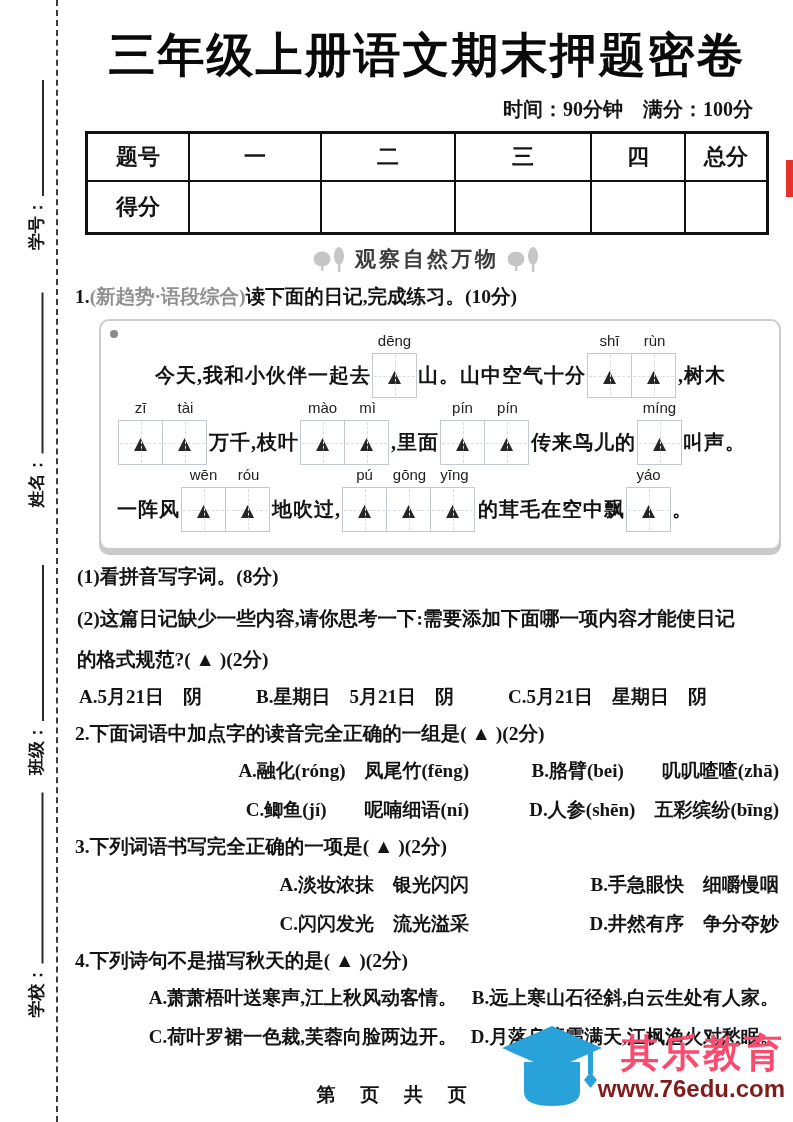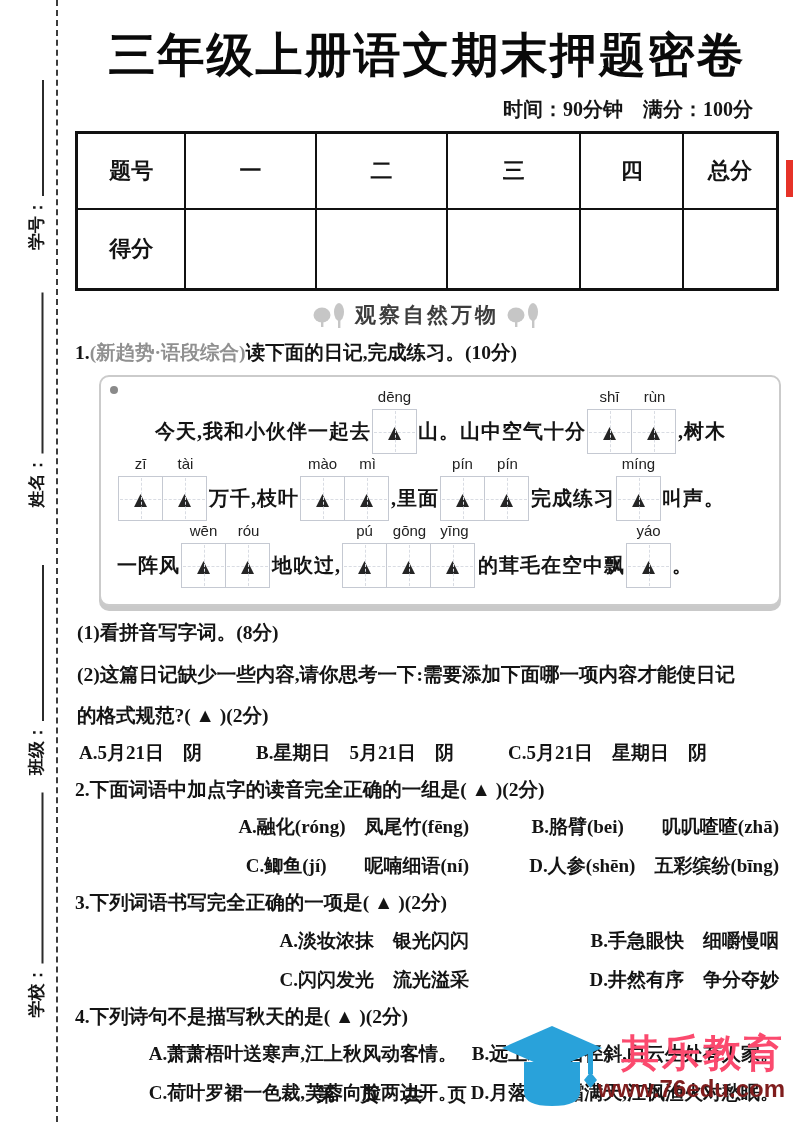--- a/index.html
+++ b/index.html
@@ -17,21 +17,21 @@
   .sg4{left:-77px;top:893px;width:225px;}
   .red-tab{position:absolute;right:0;top:160px;width:7px;height:37px;background:#e63228;}
   
   .main{position:absolute;left:75px;top:0;width:704px;}
   .title{margin:28px 0 0;text-align:center;font-family:"Liberation Sans",sans-serif;
          font-size:47px;font-weight:bold;letter-spacing:2px;line-height:1.15;color:#0a0a0a;}
   .subtitle{margin:20px 0 0;text-align:center;font-size:31px;font-weight:bold;letter-spacing:1px;}
   .info{margin:14px 26px 0 0;text-align:right;font-size:20px;font-weight:bold;}
   
   table.score{margin:8px auto 0;border-collapse:collapse;border:3px solid #111;}
-  table.score td{border:2px solid #111;text-align:center;font-size:22px;font-weight:bold;padding:14px;}
+  table.score td{border:2px solid #111;text-align:center;font-size:22px;font-weight:bold;padding:0;}
   .score .r1 td{height:46px;}
   .score .r2 td{height:50px;}
   .c0{width:100px;} .c1{width:130px;} .c2{width:132px;} .c3{width:134px;} .c4{width:92px;} .c5{width:80px;}
   
   .section{margin:10px 0 0;display:flex;justify-content:center;align-items:center;gap:8px;}
   .section-title{font-size:21px;font-weight:bold;letter-spacing:3px;color:#3d3d3d;}
   .trees{height:26px;width:34px;}
   
   .qline{margin:9px 0 0;font-size:19.5px;line-height:1.5;font-weight:bold;}
   .qtag{color:#909090;}
@@ -207,21 +207,21 @@
               </span>
               <span class="brow">
                 <span class="tian">
                   <span class="tri">▲</span>
                 </span>
                 <span class="tian">
                   <span class="tri">▲</span>
                 </span>
               </span>
             </span>
-            <span class="dtext">完成练习</span>
+            <span class="dtext">传来鸟儿的</span>
             <span class="pgroup">
               <span class="prow">
                 <span class="py">míng</span>
               </span>
               <span class="brow">
                 <span class="tian">
                   <span class="tri">▲</span>
                 </span>
               </span>
             </span>

